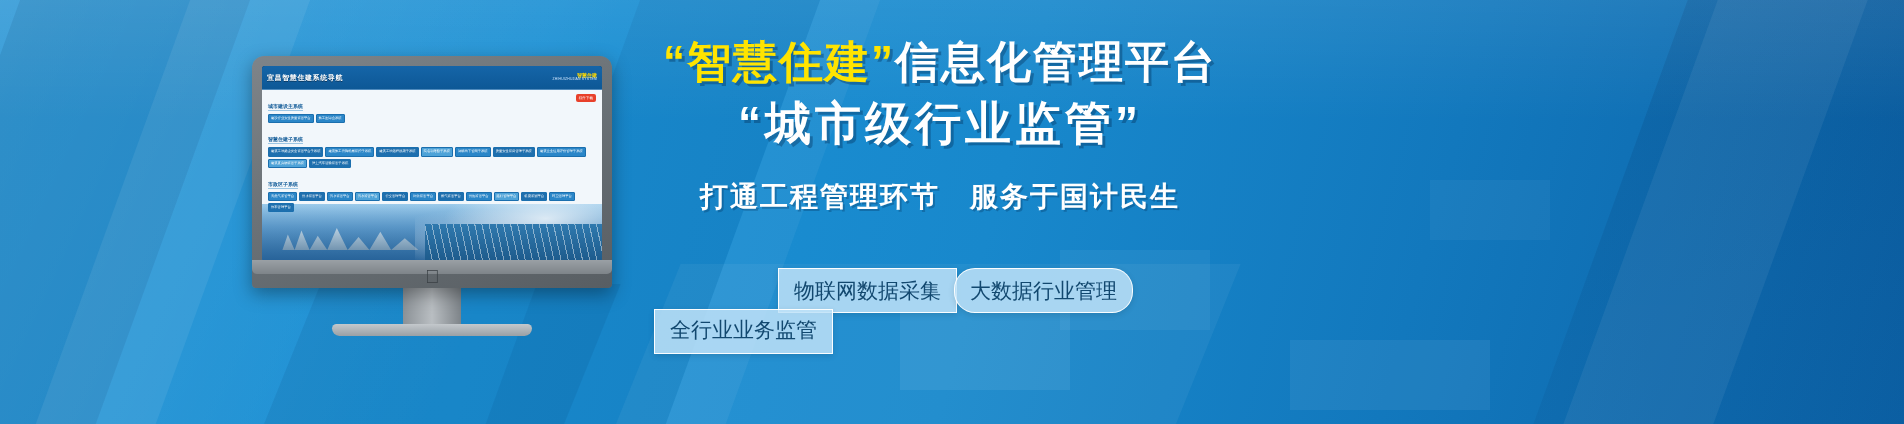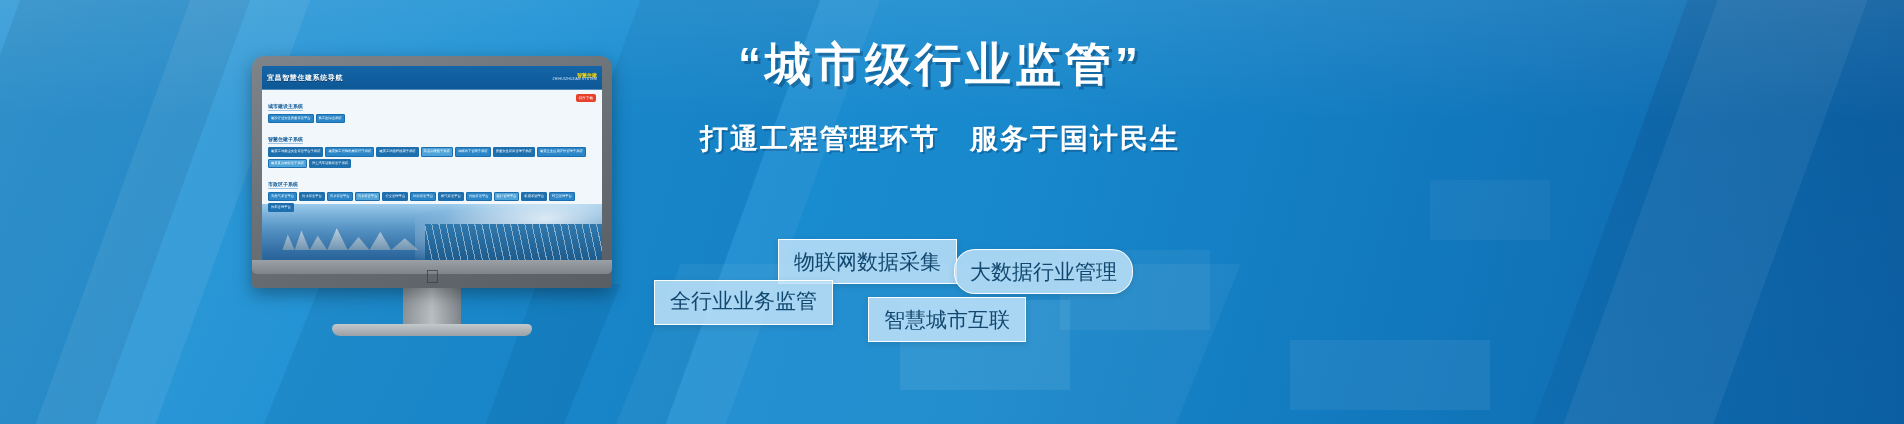--- a/index.html
+++ b/index.html
@@ -132,36 +132,37 @@
     padding:2px 3px; white-space:nowrap;
   }
 
   
   #copy { position:absolute; left:640px; top:38px; width:600px; }
   .line1 { white-space:nowrap; font-size:44px; font-weight:bold; letter-spacing:2px;
            line-height:1.08; text-align:center; }
   .l1-yellow { color:#ffe400; text-shadow:3px 3px 0 rgba(0,40,80,.35); }
   .l1-white  { color:#ffffff; text-shadow:3px 3px 0 rgba(0,40,80,.35); }
   .line2 { white-space:nowrap; font-size:46px; font-weight:bold; letter-spacing:4px;
-           color:#ffffff; text-align:center; margin-top:1px; line-height:1.1;
+           color:#ffffff; text-align:center; margin-top:12px; line-height:1.1;
            text-shadow:3px 3px 0 rgba(0,40,80,.35); }
   .line3 { white-space:nowrap; font-size:28px; font-weight:bold; letter-spacing:2px;
            color:#ffffff; text-align:center; margin-top:32px; line-height:1.2;
            text-shadow:2px 2px 0 rgba(0,40,80,.28); }
 
   
   .tag {
     position:absolute; color:#12486f; font-size:21px; line-height:1;
     background:rgba(190,226,248,.85);
     border:1px solid rgba(255,255,255,.95);
     padding:11px 15px; white-space:nowrap;
     box-shadow:0 2px 6px rgba(0,0,0,.12);
+    margin-top:29px;
   }
   #tag-iot      { left:778px;  top:239px; }
-  #tag-bigdata  { left:954px;  top:249px;border-radius:21px; }
+  #tag-bigdata  { left:954px;  top:239px;border-radius:21px; }
   #tag-allbiz   { left:654px;  top:280px;font-family:Liberation Mono, monospace; }
   #tag-smartcity{ left:868px;  top:297px; }
 </style>
 </head>
 <body>
 
 <div id="banner">
 
   <div class="geo g-lightwash"></div>
   <div class="geo g-darkL"></div>
@@ -246,22 +247,24 @@
           </div>
         </div>
       </div>
       <div class="imac-chin">
         <span class="apple-logo"></span>
       </div>
     </div>
   </div>
 
   <div id="copy">
+    <div class="line1">
+      <span class="l1-yellow">“</span><span class="l1-yellow">智慧住建</span><span class="l1-yellow">”</span><span class="l1-white">信息化管理平台</span>
+    </div>
     <div class="line2">“城市级行业监管”</div>
     <div class="line3">打通工程管理环节　服务于国计民生</div>
   </div>
 
   <div class="tag" id="tag-iot">物联网数据采集</div>
   <div class="tag" id="tag-bigdata">大数据行业管理</div>
   <div class="tag" id="tag-allbiz">全行业业务监管</div>
-  <div class="tag" id="tag-smartcity">智慧城市互联</div>
 
 </div>
 
 </body></html>

